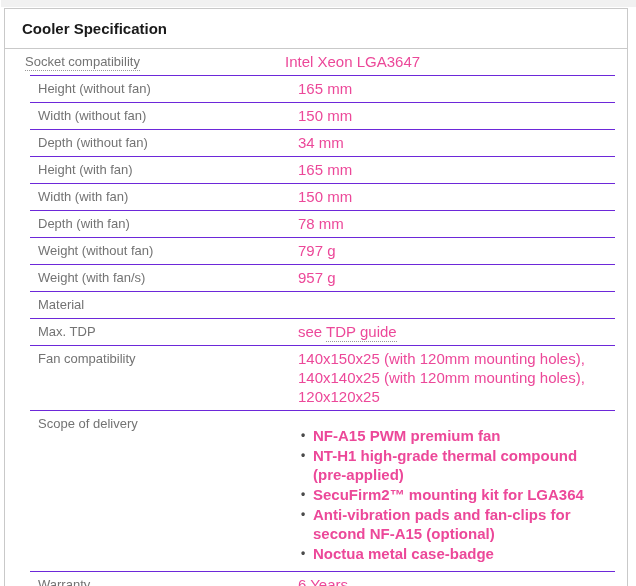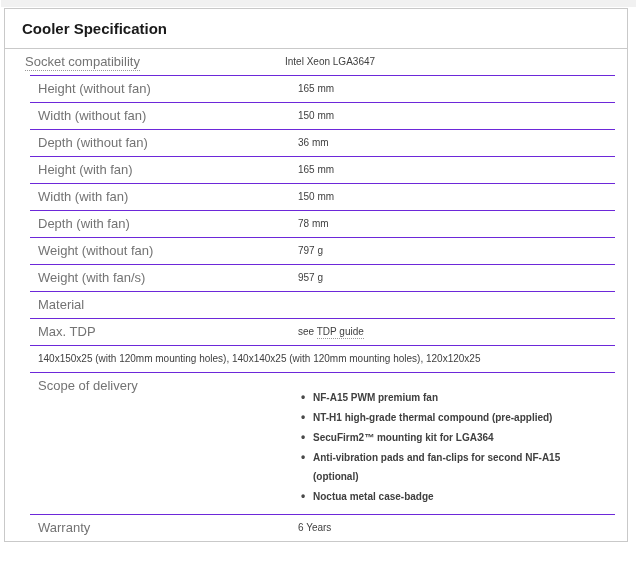--- a/index.html
+++ b/index.html
@@ -50,23 +50,23 @@
   }
   .spec-label {
     width: 260px;
     flex: 0 0 260px;
     font-size: 13px;
     line-height: 19px;
     color: #737373;
   }
   .spec-value {
     flex: 1 1 auto;
-    font-size: 10px;
+    font-size: 15px;
     line-height: 19px;
-    color: #404040;
+    color: #ec4899;
     padding-right: 4px;
   }
   .dotted {
     border-bottom: 1px dotted #999999;
     padding-bottom: 1px;
     cursor: help;
   }
   .dotted-link {
     border-bottom: 1px dotted #999999;
     padding-bottom: 1px;
@@ -121,21 +121,21 @@
     <div class="spec-label">
       <span class="label-text">Width (without fan)</span>
     </div>
     <div class="spec-value">150 mm</div>
   </div>
 
   <div class="spec-row">
     <div class="spec-label">
       <span class="label-text">Depth (without fan)</span>
     </div>
-    <div class="spec-value">36 mm</div>
+    <div class="spec-value">34 mm</div>
   </div>
 
   <div class="spec-row">
     <div class="spec-label">
       <span class="label-text">Height (with fan)</span>
     </div>
     <div class="spec-value">165 mm</div>
   </div>
 
   <div class="spec-row">
@@ -173,20 +173,23 @@
   </div>
 
   <div class="spec-row">
     <div class="spec-label">
       <span class="label-text">Max. TDP</span>
     </div>
     <div class="spec-value"><span>see </span><span class="dotted-link">TDP guide</span></div>
   </div>
 
   <div class="spec-row">
+    <div class="spec-label">
+      <span class="label-text">Fan compatibility</span>
+    </div>
     <div class="spec-value">140x150x25 (with 120mm mounting holes), 140x140x25 (with 120mm mounting holes), 120x120x25</div>
   </div>
 
   <div class="spec-row">
     <div class="spec-label">
       <span class="label-text">Scope of delivery</span>
     </div>
     <div class="spec-value">
             <ul class="delivery-list">
               <li>NF-A15 PWM premium fan</li>

